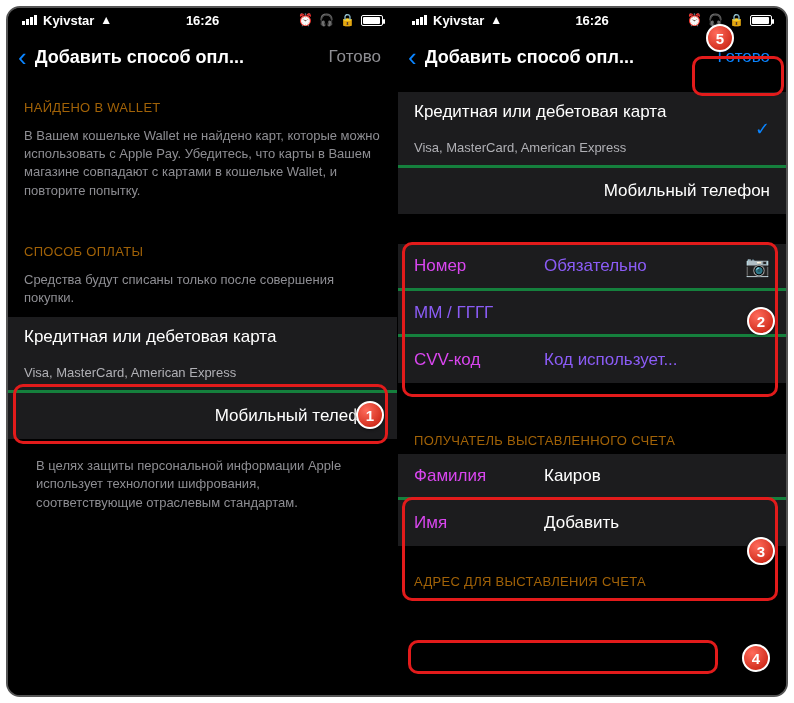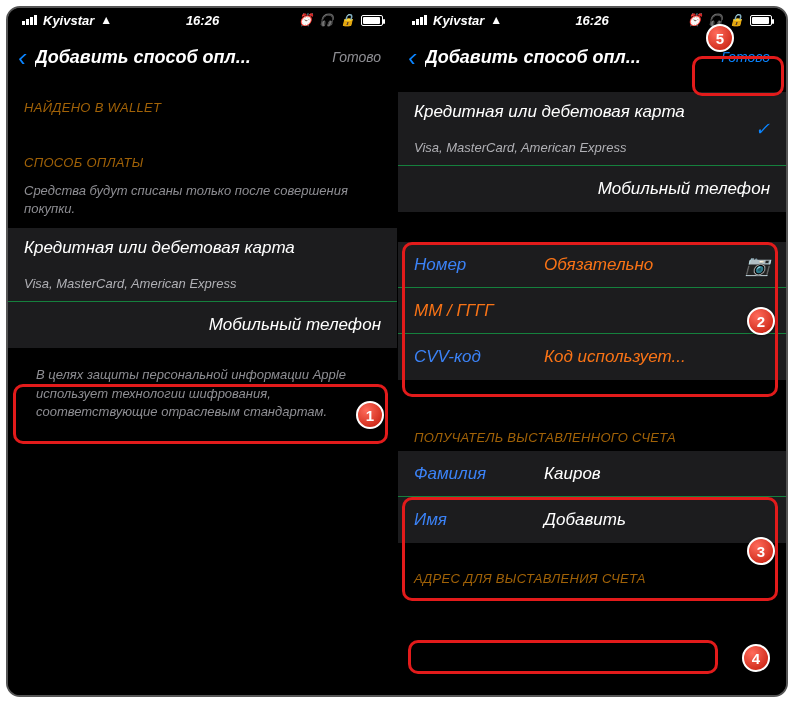--- a/index.html
+++ b/index.html
@@ -12,21 +12,20 @@
     overflow: hidden;
   }
   .frame {
     position: absolute;
     top: 6px; left: 6px; right: 6px; bottom: 6px;
     border: 2px solid #555;
     border-radius: 14px;
     overflow: hidden;
     background: #000;
     display: flex;
-    font-style: italic;
   }
   .phone {
     width: 50%;
     height: 100%;
     background: #000;
     color: #fff;
     position: relative;
     overflow: hidden;
   }
   .phone + .phone { border-left: 1px solid #000; }
@@ -43,21 +42,21 @@
   .status-time { position: absolute; left: 50%; transform: translateX(-50%); }
   .nav-bar {
     height: 50px;
     display: flex;
     align-items: center;
     padding: 0 10px;
     position: relative;
   }
   .back-chevron { color: #0a84ff; font-size: 26px; font-weight: 300; margin-right: 8px; line-height: 1; }
   .nav-title { font-size: 18px; font-weight: 600; flex: 1; white-space: nowrap; overflow: hidden; text-overflow: ellipsis; }
-  .nav-done { color: #8e8e93; font-size: 14px; padding: 0 6px; }
+  .nav-done { color: #8e8e93; font-size: 17px; padding: 0 6px; }
   .nav-done.active { color: #0a84ff; }
   .section-header {
     padding: 18px 16px 6px;
     font-size: 13px;
     color: #a16207;
     text-transform: uppercase;
     letter-spacing: 0.3px;
   }
   .section-footer {
     padding: 6px 16px 10px;
@@ -65,30 +64,30 @@
     color: #8e8e93;
     line-height: 1.4;
   }
   .section-footer.center { text-align: left; padding: 18px 28px; }
   .cell {
     background: #1c1c1e;
     min-height: 46px;
     display: flex;
     align-items: center;
     padding: 10px 16px;
-    border-bottom: 1px solid #15803d;
+    border-bottom: 3px solid #15803d;
     position: relative;
   }
   .cell:last-child { border-bottom: none; justify-content: flex-end; }
   .cell-stack { flex-direction: column; align-items: flex-start; }
   .cell-title { font-size: 17px; color: #fff; }
   .cell-sub { font-size: 13px; color: #b0b0b5; margin-top: 18px; }
-  .cell-label { font-size: 17px; color: #3b82f6; width: 130px; flex-shrink: 0; }
+  .cell-label { font-size: 17px; color: #d946ef; width: 130px; flex-shrink: 0; }
   .cell-value { font-size: 17px; color: #fff; flex: 1; }
-  .cell-placeholder { color: #f97316; }
+  .cell-placeholder { color: #8b5cf6; }
   .checkmark { color: #0a84ff; font-size: 18px; margin-left: auto; }
   .camera-icon { color: #0a84ff; font-size: 20px; margin-left: auto; }
   .group { background: #1c1c1e; }
   .make-gap { height: 30px; }
   .callout {
     position: absolute;
     border: 3px solid #e21b1b;
     border-radius: 10px;
     pointer-events: none;
     z-index: 10;
@@ -146,20 +145,21 @@
           </span>
       </div>
     </div>
     <div class="nav-bar">
       <span class="back-chevron">‹</span>
       <span class="nav-title">Добавить способ опл...</span>
       <span class="nav-done">Готово</span>
     </div>
 
     <div class="section-header">НАЙДЕНО В WALLET</div>
+    <div class="section-footer">В Вашем кошельке Wallet не найдено карт, которые можно использовать с Apple Pay. Убедитесь, что карты в Вашем магазине совпадают с картами в кошельке Wallet, и повторите попытку.</div>
 
     <div class="section-header" style="padding-top:34px">СПОСОБ ОПЛАТЫ</div>
     <div class="section-footer">Средства будут списаны только после совершения покупки.</div>
 
     <div class="group">
       <div class="cell cell-stack">
         <div class="cell-title">Кредитная или дебетовая карта</div>
         <div class="cell-sub">Visa, MasterCard, American Express</div>
       </div>
       <div class="cell">

